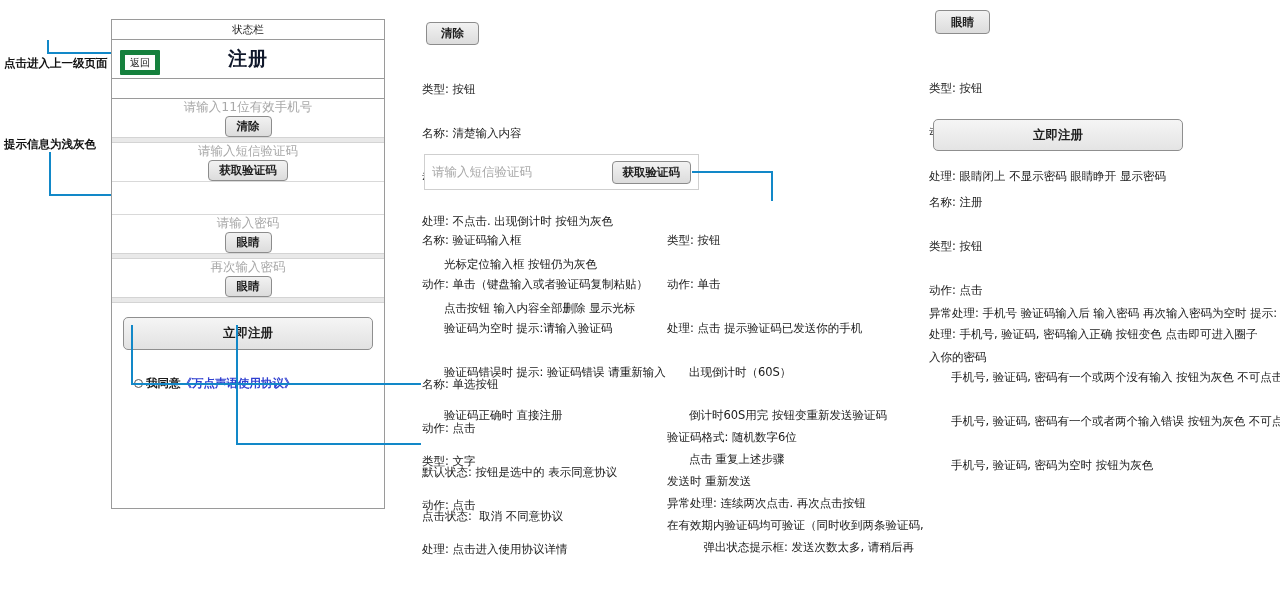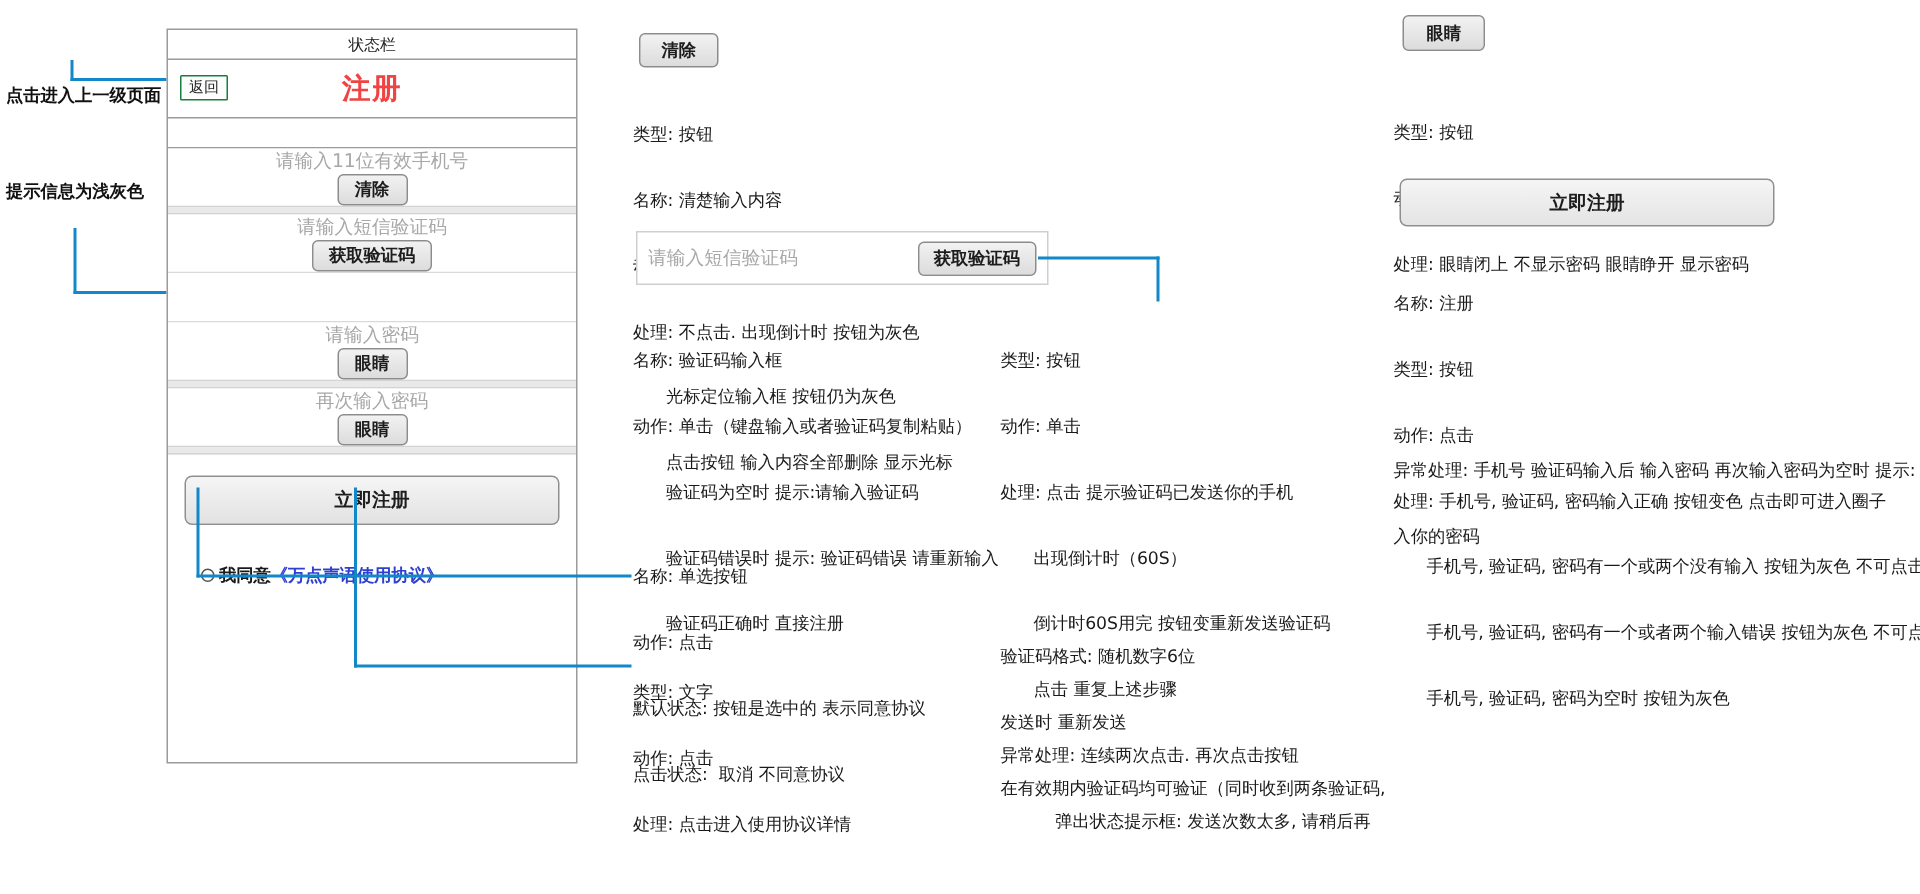--- a/index.html
+++ b/index.html
@@ -43,29 +43,29 @@
   }
   .navbar {
     height: 38px;
     border-bottom: 1px solid #9a9a9a;
     position: relative;
     display: flex; align-items: center; justify-content: center;
   }
   .navbar .title {
     font-size: 19px;
     font-weight: 700;
-    color: #ef4444;
+    color: #0f172a;
     letter-spacing: 1px;
   }
   .back-btn {
     position: absolute;
     left: 8px; top: 10px;
     padding: 1px 5px;
     font-size: 10px;
-    border: 1px solid #15803d;
+    border: 5px solid #15803d;
     background: #fdfdfd;
     color: #222;
     border-radius: 1px;
     line-height: 13px;
   }
   .gap-row {
     height: 19px;
     border-bottom: 1px solid #9a9a9a;
     background: #ffffff;
   }
@@ -184,21 +184,21 @@
   }
 </style>
 </head>
 <body>
 
 <div class="abs callout" style="left:4px; top:28px;margin-top:28px;">点击进入上一级页面</div>
 
 <div class="abs ln lnv" style="left:47px; top:40px; height:14px;"></div>
 <div class="abs ln lnh" style="left:47px; top:52px; width:75px;"></div>
 
-<div class="abs callout" style="left:4px; top:120px;">提示信息为浅灰色</div>
+<div class="abs callout" style="left:4px; top:137px;">提示信息为浅灰色</div>
 
 <div class="abs ln lnv" style="left:49px; top:152px; height:44px;"></div>
 <div class="abs ln lnh" style="left:49px; top:194px; width:74px;"></div>
 
 <div class="abs" id="phone-frame">
 
   <div class="statusbar">
     <span>状态栏</span>
   </div>
 

